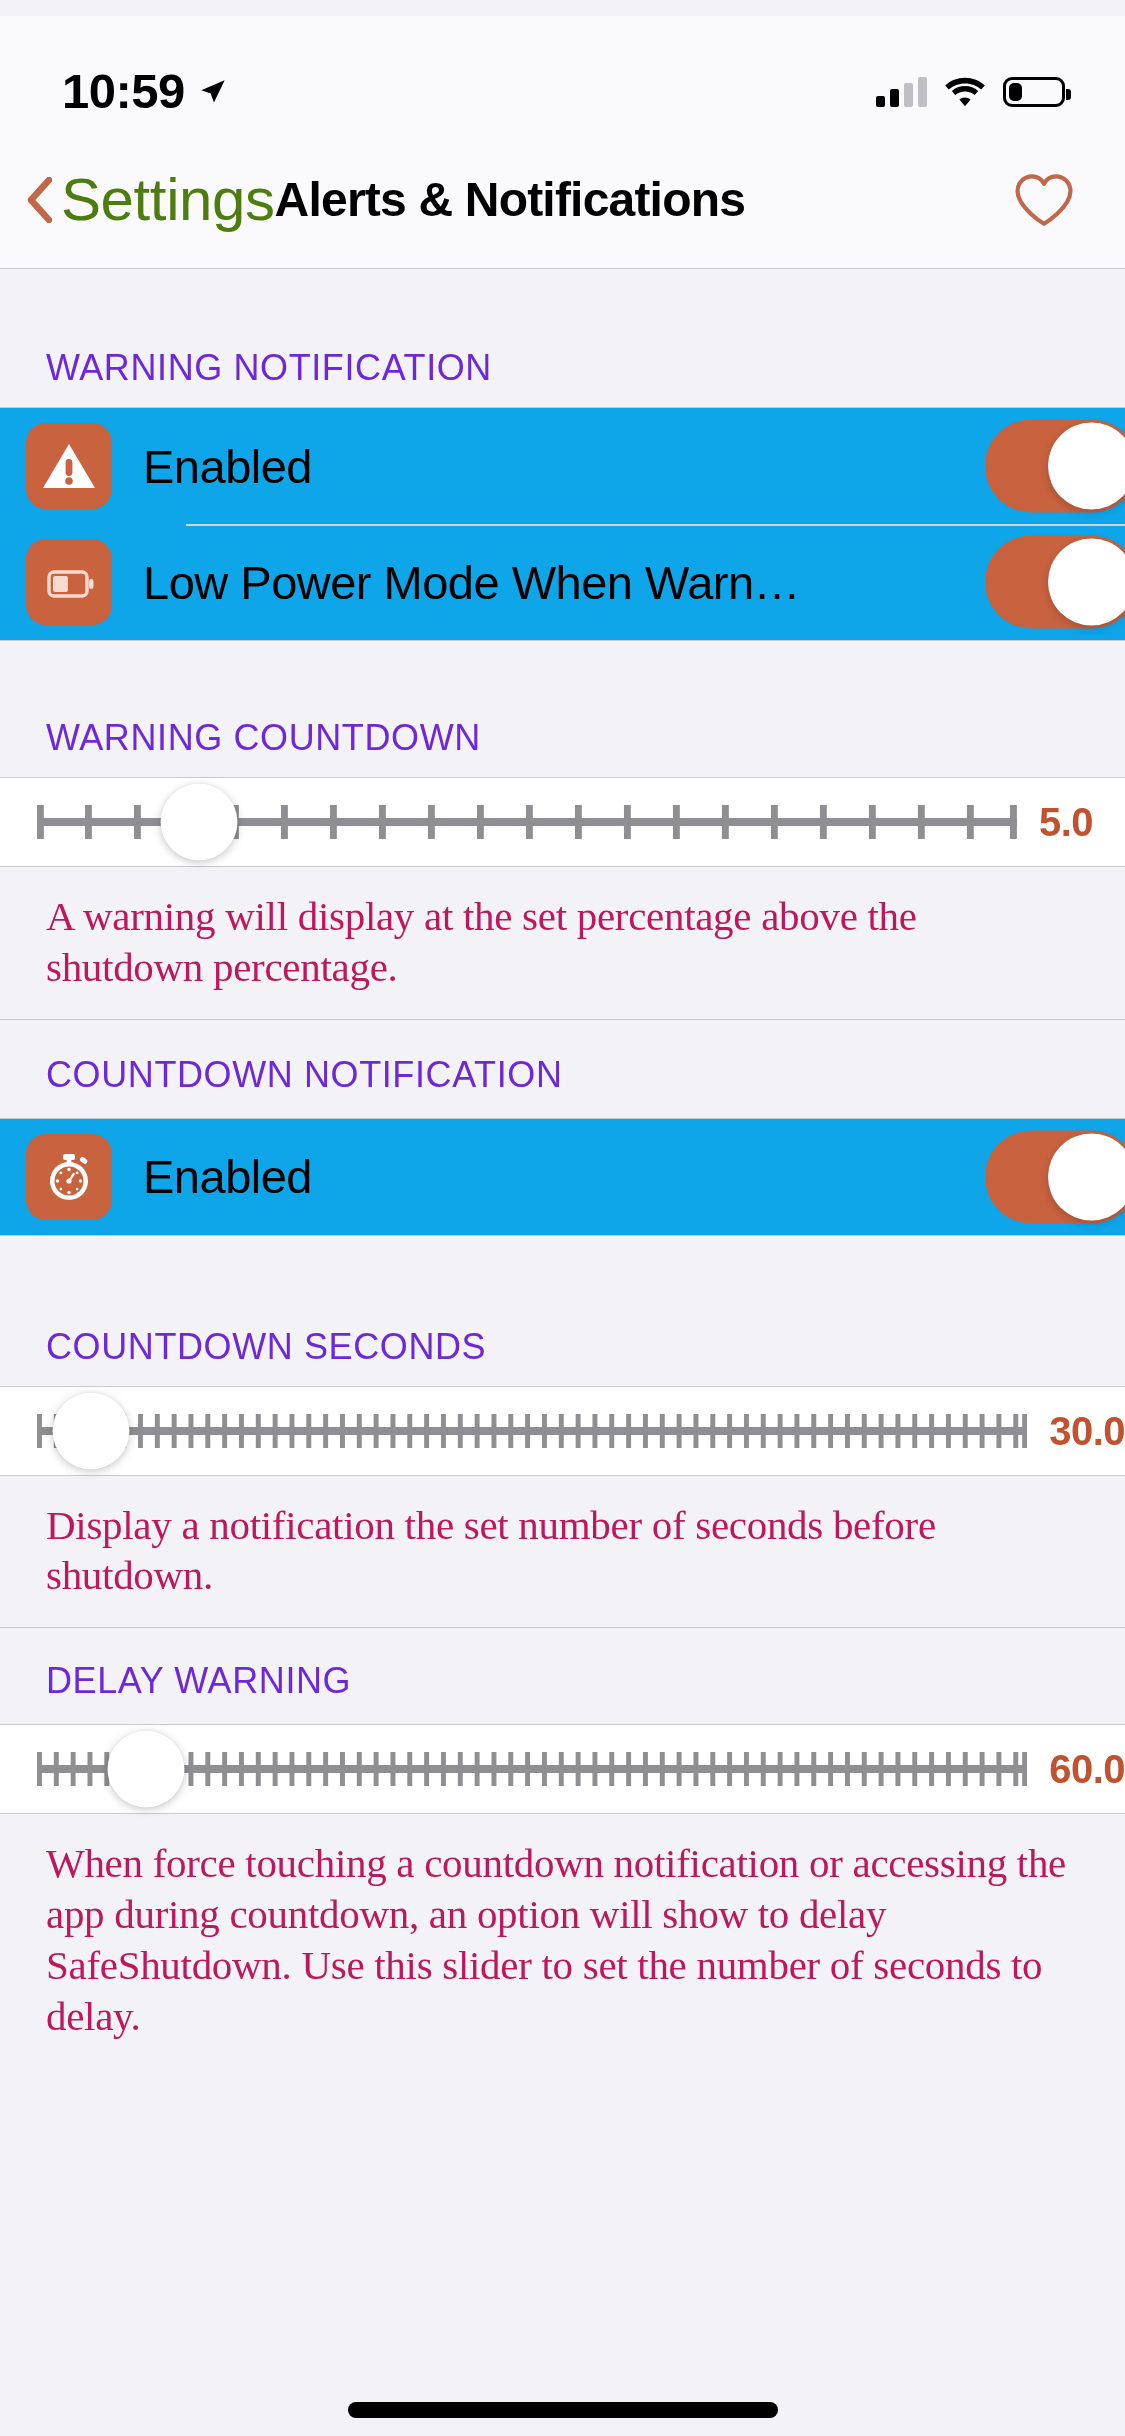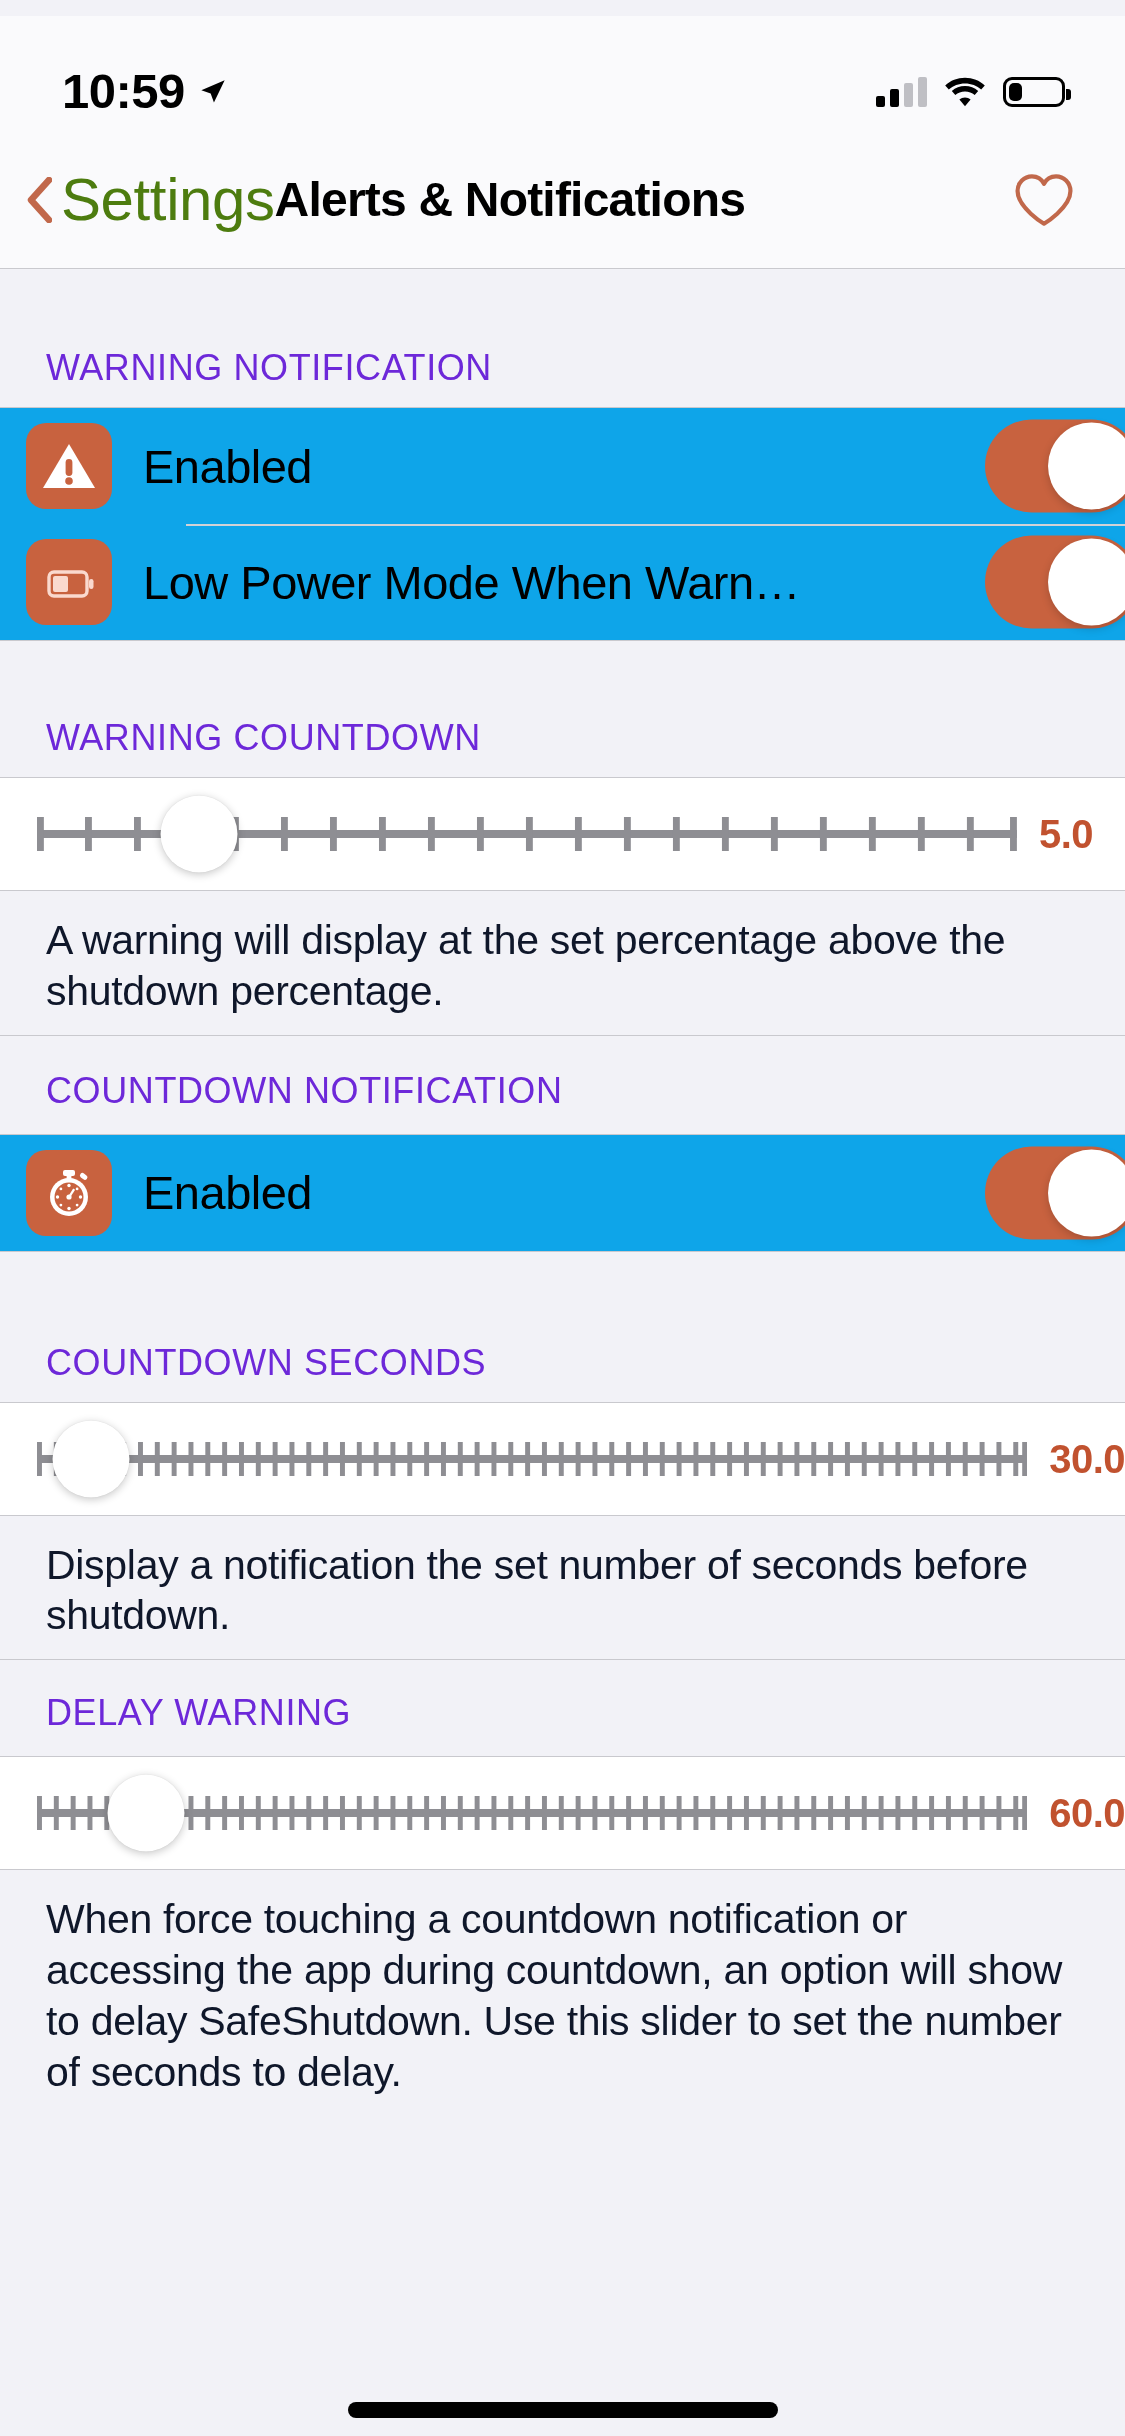--- a/index.html
+++ b/index.html
@@ -125,21 +125,21 @@
   .toggle .knob {
     position:absolute; top:3px; right:3px;
     width:87px; height:87px; border-radius:50%;
     background:#fff;
     box-shadow:0 3px 8px rgba(0,0,0,0.18);
   }
 
   
   .sliderrow {
     background:#FFFFFF;
-    height:114px;
+    height:90px;
     display:flex; align-items:center;
     position:relative;
     padding-left:37px; padding-right:0;
   }
   .track {
     position:relative;
     height:34px;
     flex:1 1 auto;
     display:flex; align-items:center;
   }
@@ -155,23 +155,23 @@
     cursor:pointer;
   }
   .slval {
     font-size:40px; color:#C1522F; font-weight:bold;
     margin-left:22px; line-height:1;
     white-space:nowrap; flex:0 0 auto;
     letter-spacing:-0.5px;
   }
   .footnote {
     background:#F2F2F7;
-    padding:24px 46px 18px 46px;
-    font-size:41px; color:#0f172a;
-    line-height:1.24; letter-spacing:-0.3px;
+    padding:24px 46px 26px 46px;
+    font-size:41px; color:#be185d;
+    line-height:1.24; letter-spacing:-0.3px;font-family:Liberation Serif, serif;
   }
   .topline { border-top:1.5px solid #C9C9CE; }
   .botline { border-bottom:1.5px solid #C9C9CE; }
 
   .homebar {
     position:absolute; bottom:18px; left:50%;
     transform:translateX(-50%);
     width:430px; height:16px; border-radius:8px;
     background:#000;
   }

